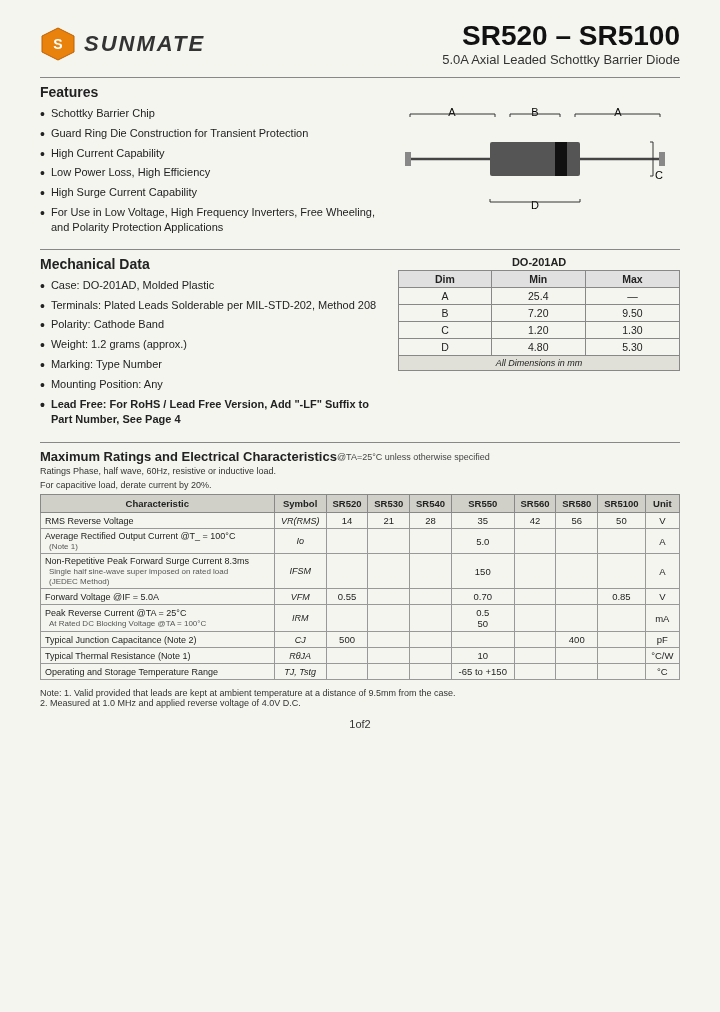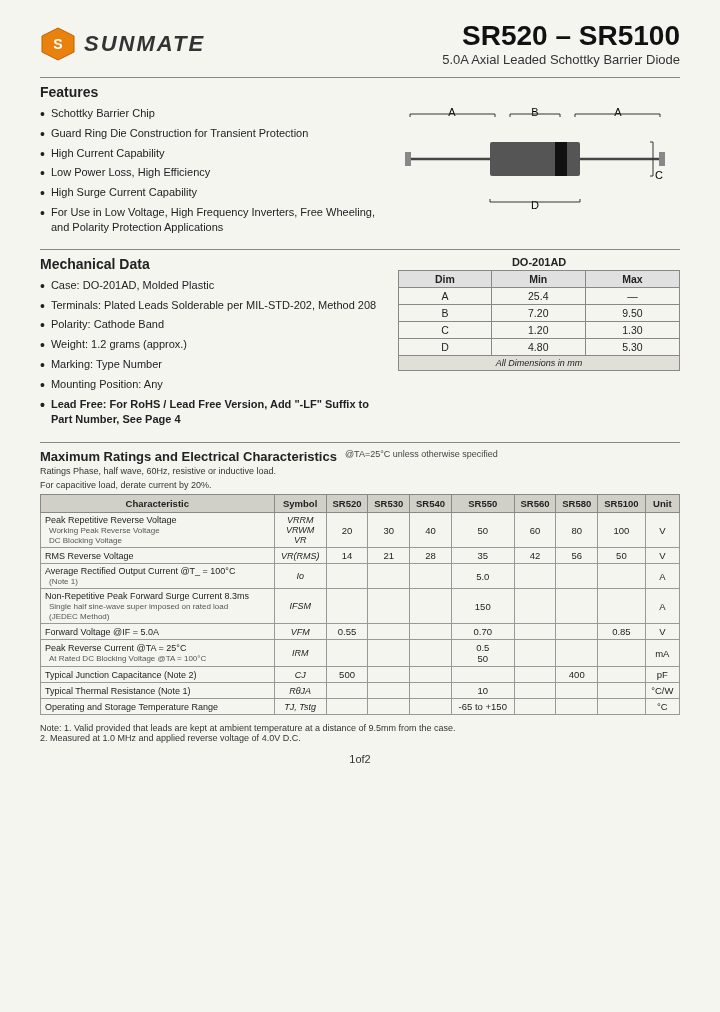--- a/index.html
+++ b/index.html
@@ -122,22 +122,22 @@
       font-style: italic;
       background: #e0e0d8;
       padding: 1px;
     }
     
     .ratings-section {
       margin-top: 6px;
     }
     .ratings-header {
       display: flex;
-      align-items: flex-start;
-      gap: 8px;
+      align-items: center;
+      gap: 0;
       margin-bottom: 2px;
     }
     .ratings-title {
       font-size: 13px;
       font-weight: bold;
     }
     .ratings-subtitle {
       font-size: 9px;
       color: #444;
     }
@@ -359,32 +359,20 @@
           <th>SR530</th>
           <th>SR540</th>
           <th>SR550</th>
           <th>SR560</th>
           <th>SR580</th>
           <th>SR5100</th>
           <th>Unit</th>
         </tr>
     </thead>
     <tbody id="ratings-table-body">
-    <tr>
-          <td class="char-col" style="text-align: left; font-size: 9px;">Peak Repetitive Reverse Voltage<br><span class="sub-label">Working Peak Reverse Voltage</span><br><span class="sub-label">DC Blocking Voltage</span></td>
-          <td style="font-style: italic; font-size: 9px;">VRRM<br>VRWM<br>VR</td>
-          <td>20</td>
-          <td>30</td>
-          <td>40</td>
-          <td>50</td>
-          <td>60</td>
-          <td>80</td>
-          <td>100</td>
-          <td>V</td>
-        </tr>
         <tr>
           <td class="char-col" style="text-align: left; font-size: 9px;">RMS Reverse Voltage</td>
           <td style="font-style: italic; font-size: 9px;">VR(RMS)</td>
           <td>14</td>
           <td>21</td>
           <td>28</td>
           <td>35</td>
           <td>42</td>
           <td>56</td>
           <td>50</td>

